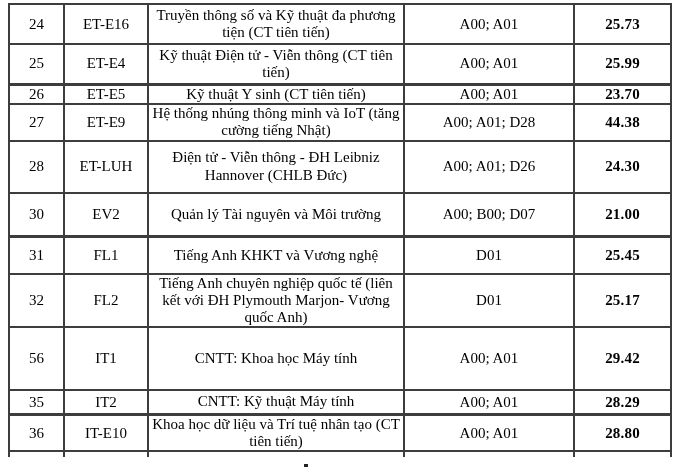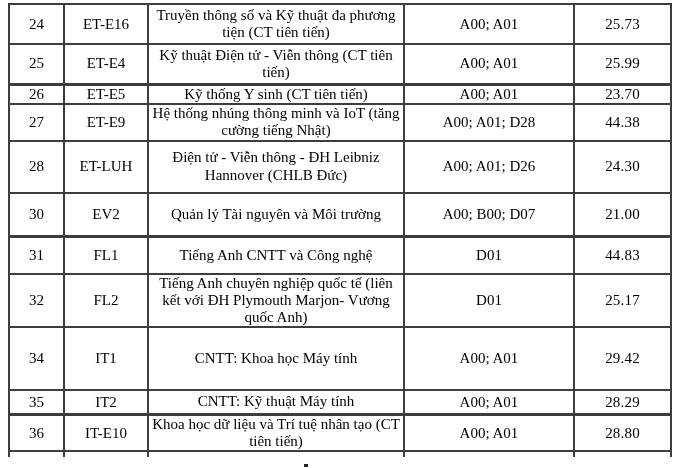--- a/index.html
+++ b/index.html
@@ -29,21 +29,21 @@
     vertical-align: middle;
     padding: 0 2px;
     overflow: hidden;
   }
   td.c-name {
     text-align: left;
     padding: 2px 6px 2px 9px;
     line-height: 1.15;
   }
   td.c-score {
-    font-weight: normal;
+    font-weight: bold;
     letter-spacing: 0.2px;
     border-radius: 20px;
   }
   
   tbody tr:nth-child(1)  { height: 40px; }
   tbody tr:nth-child(2)  { height: 40px; }
   tbody tr:nth-child(3)  { height: 20px; }
   tbody tr:nth-child(4)  { height: 27px; }
   tbody tr:nth-child(5)  { height: 52px; }
   tbody tr:nth-child(6)  { height: 44px; }
@@ -93,21 +93,21 @@
         <tr>
           <td class="c-no">25</td>
           <td class="c-code">ET-E4</td>
           <td class="c-name">Kỹ thuật Điện tử - Viễn thông (CT tiên tiến)</td>
           <td class="c-combos">A00; A01</td>
           <td class="c-score">25.99</td>
         </tr>
         <tr>
           <td class="c-no">26</td>
           <td class="c-code">ET-E5</td>
-          <td class="c-name">Kỹ thống Y sinh (CT tiên tiến)</td>
+          <td class="c-name">Kỹ thuật Y sinh (CT tiên tiến)</td>
           <td class="c-combos">A00; A01</td>
           <td class="c-score">23.70</td>
         </tr>
         <tr>
           <td class="c-no">27</td>
           <td class="c-code">ET-E9</td>
           <td class="c-name">Hệ thống nhúng thông minh và IoT (tăng cường tiếng Nhật)</td>
           <td class="c-combos">A00; A01; D28</td>
           <td class="c-score">44.38</td>
         </tr>
@@ -121,33 +121,33 @@
         <tr>
           <td class="c-no">30</td>
           <td class="c-code">EV2</td>
           <td class="c-name">Quản lý Tài nguyên và Môi trường</td>
           <td class="c-combos">A00; B00; D07</td>
           <td class="c-score">21.00</td>
         </tr>
         <tr>
           <td class="c-no">31</td>
           <td class="c-code">FL1</td>
-          <td class="c-name">Tiếng Anh CNTT và Công nghệ</td>
+          <td class="c-name">Tiếng Anh KHKT và Vương nghệ</td>
           <td class="c-combos">D01</td>
-          <td class="c-score">44.83</td>
+          <td class="c-score">25.45</td>
         </tr>
         <tr>
           <td class="c-no">32</td>
           <td class="c-code">FL2</td>
           <td class="c-name">Tiếng Anh chuyên nghiệp quốc tế (liên kết với ĐH Plymouth Marjon- Vương quốc Anh)</td>
           <td class="c-combos">D01</td>
           <td class="c-score">25.17</td>
         </tr>
         <tr>
-          <td class="c-no">34</td>
+          <td class="c-no">56</td>
           <td class="c-code">IT1</td>
           <td class="c-name">CNTT: Khoa học Máy tính</td>
           <td class="c-combos">A00; A01</td>
           <td class="c-score">29.42</td>
         </tr>
         <tr>
           <td class="c-no">35</td>
           <td class="c-code">IT2</td>
           <td class="c-name">CNTT: Kỹ thuật Máy tính</td>
           <td class="c-combos">A00; A01</td>

